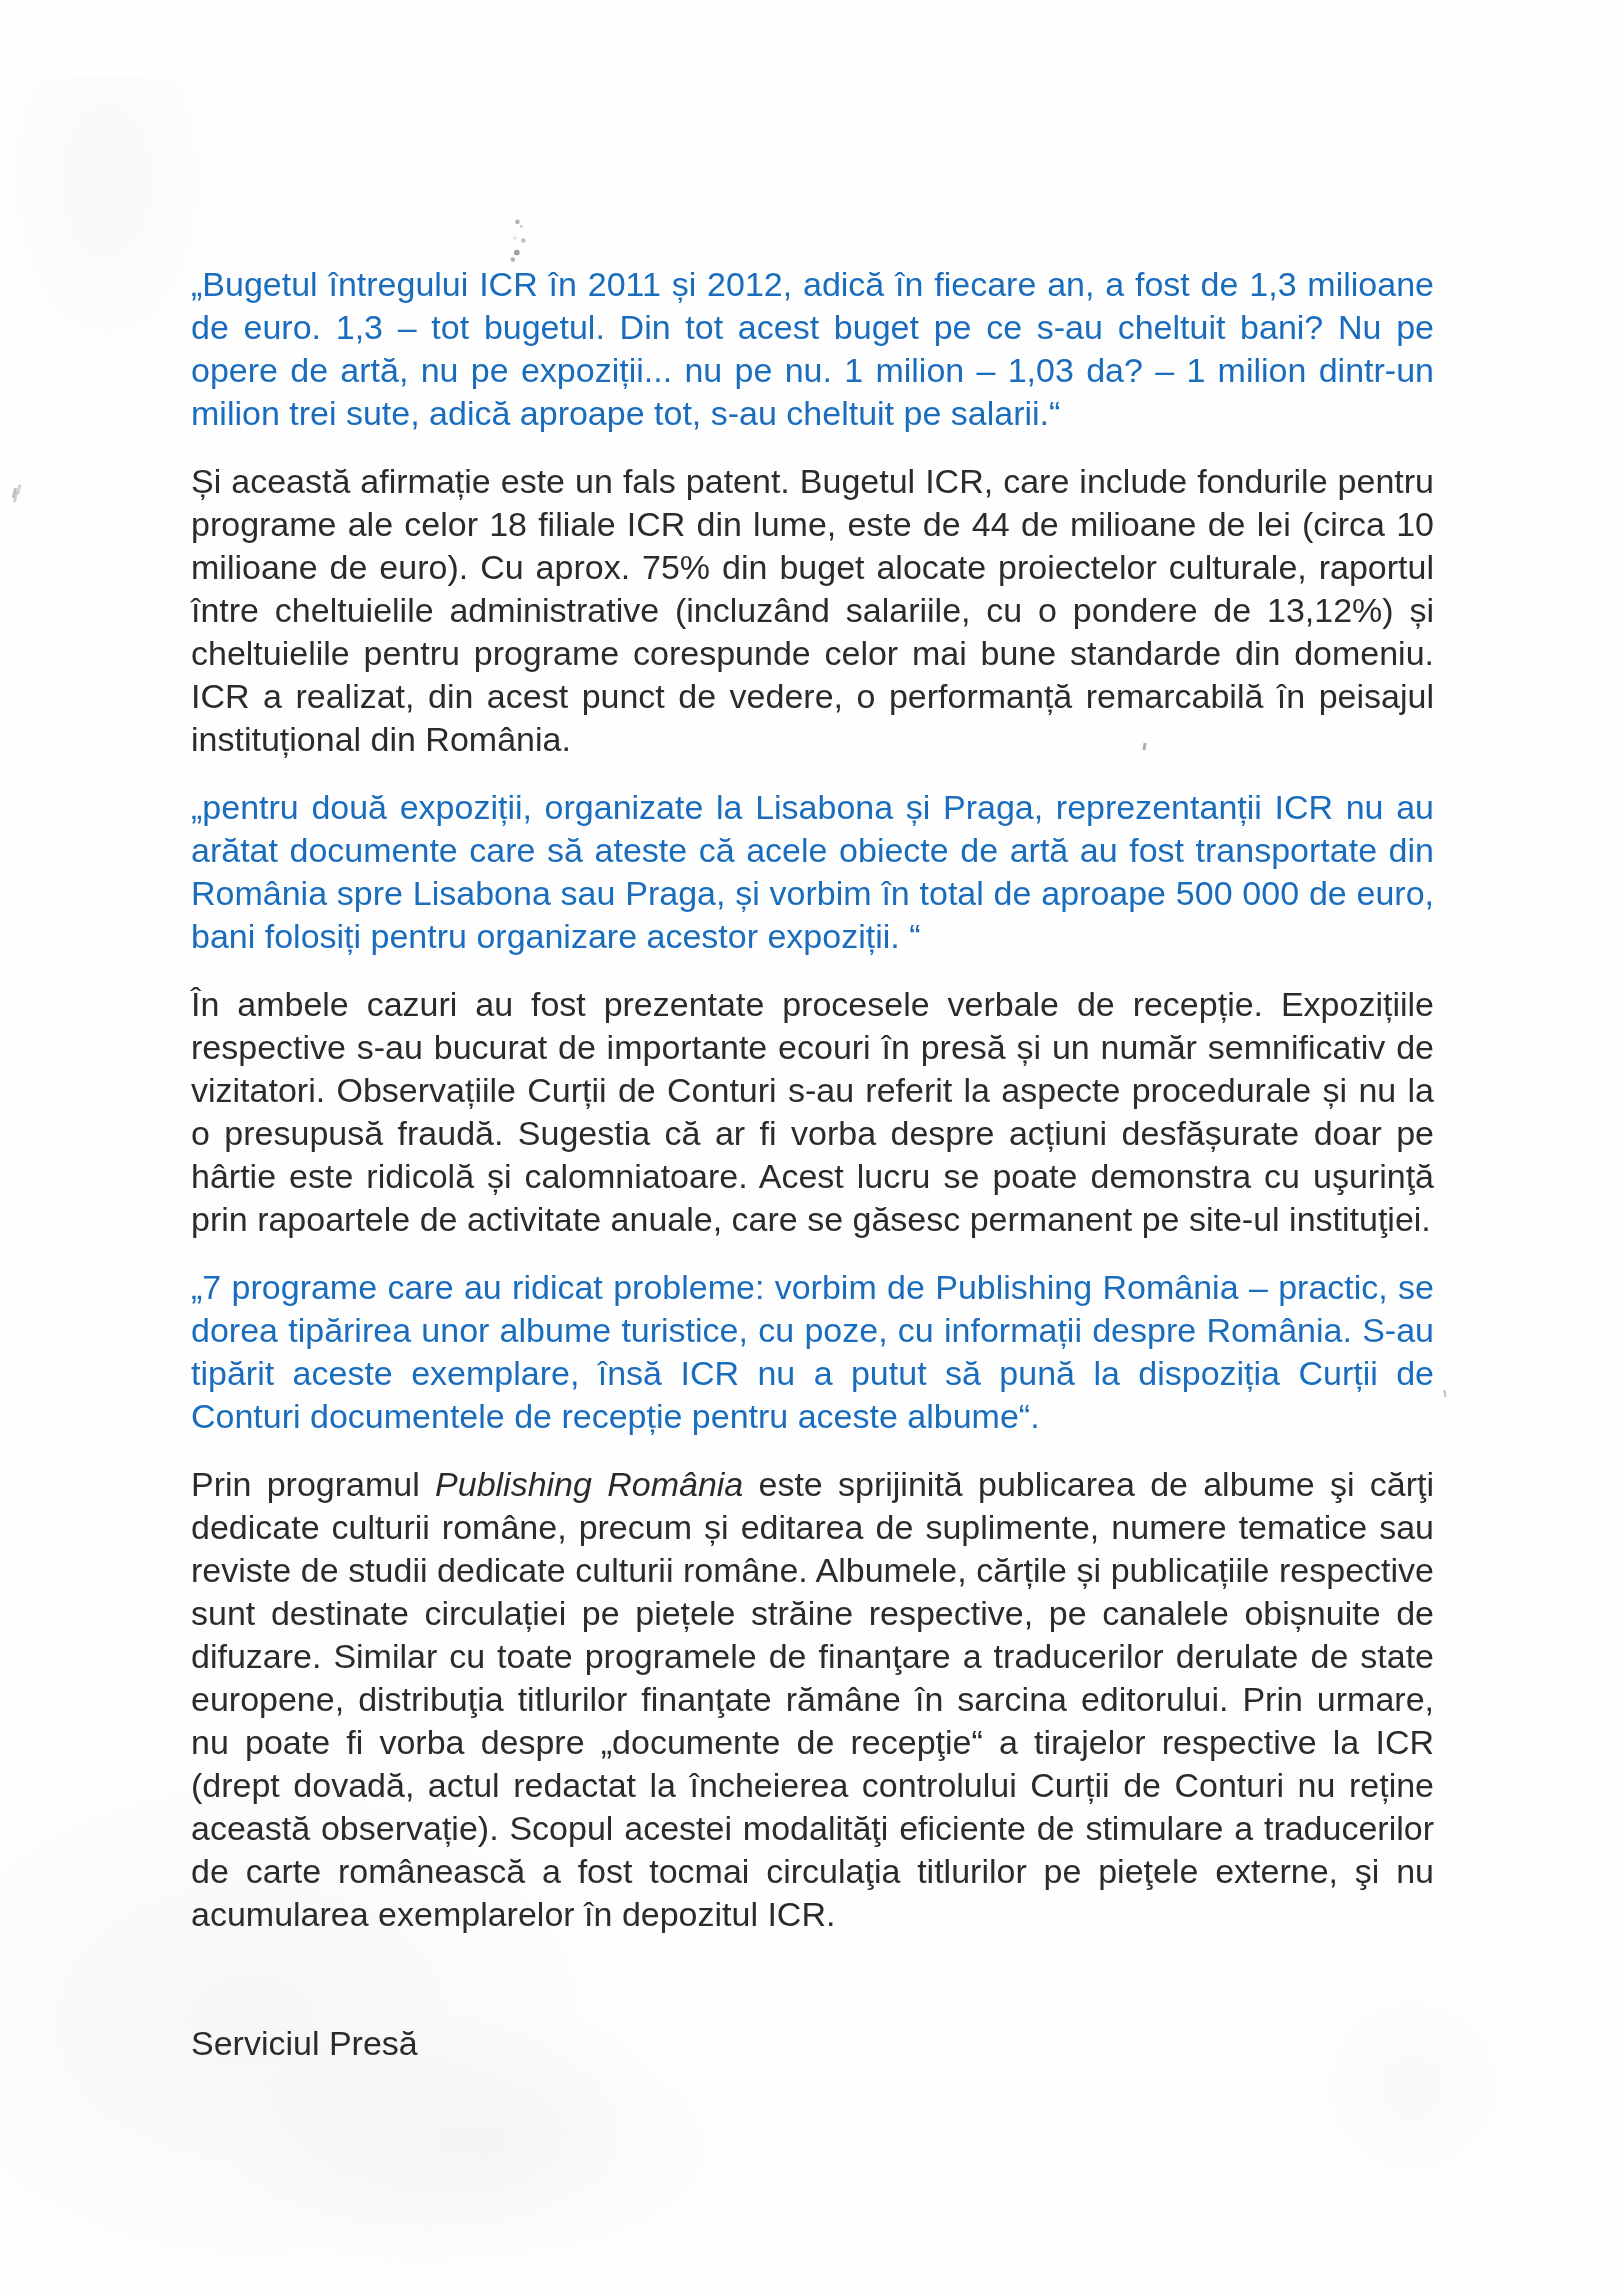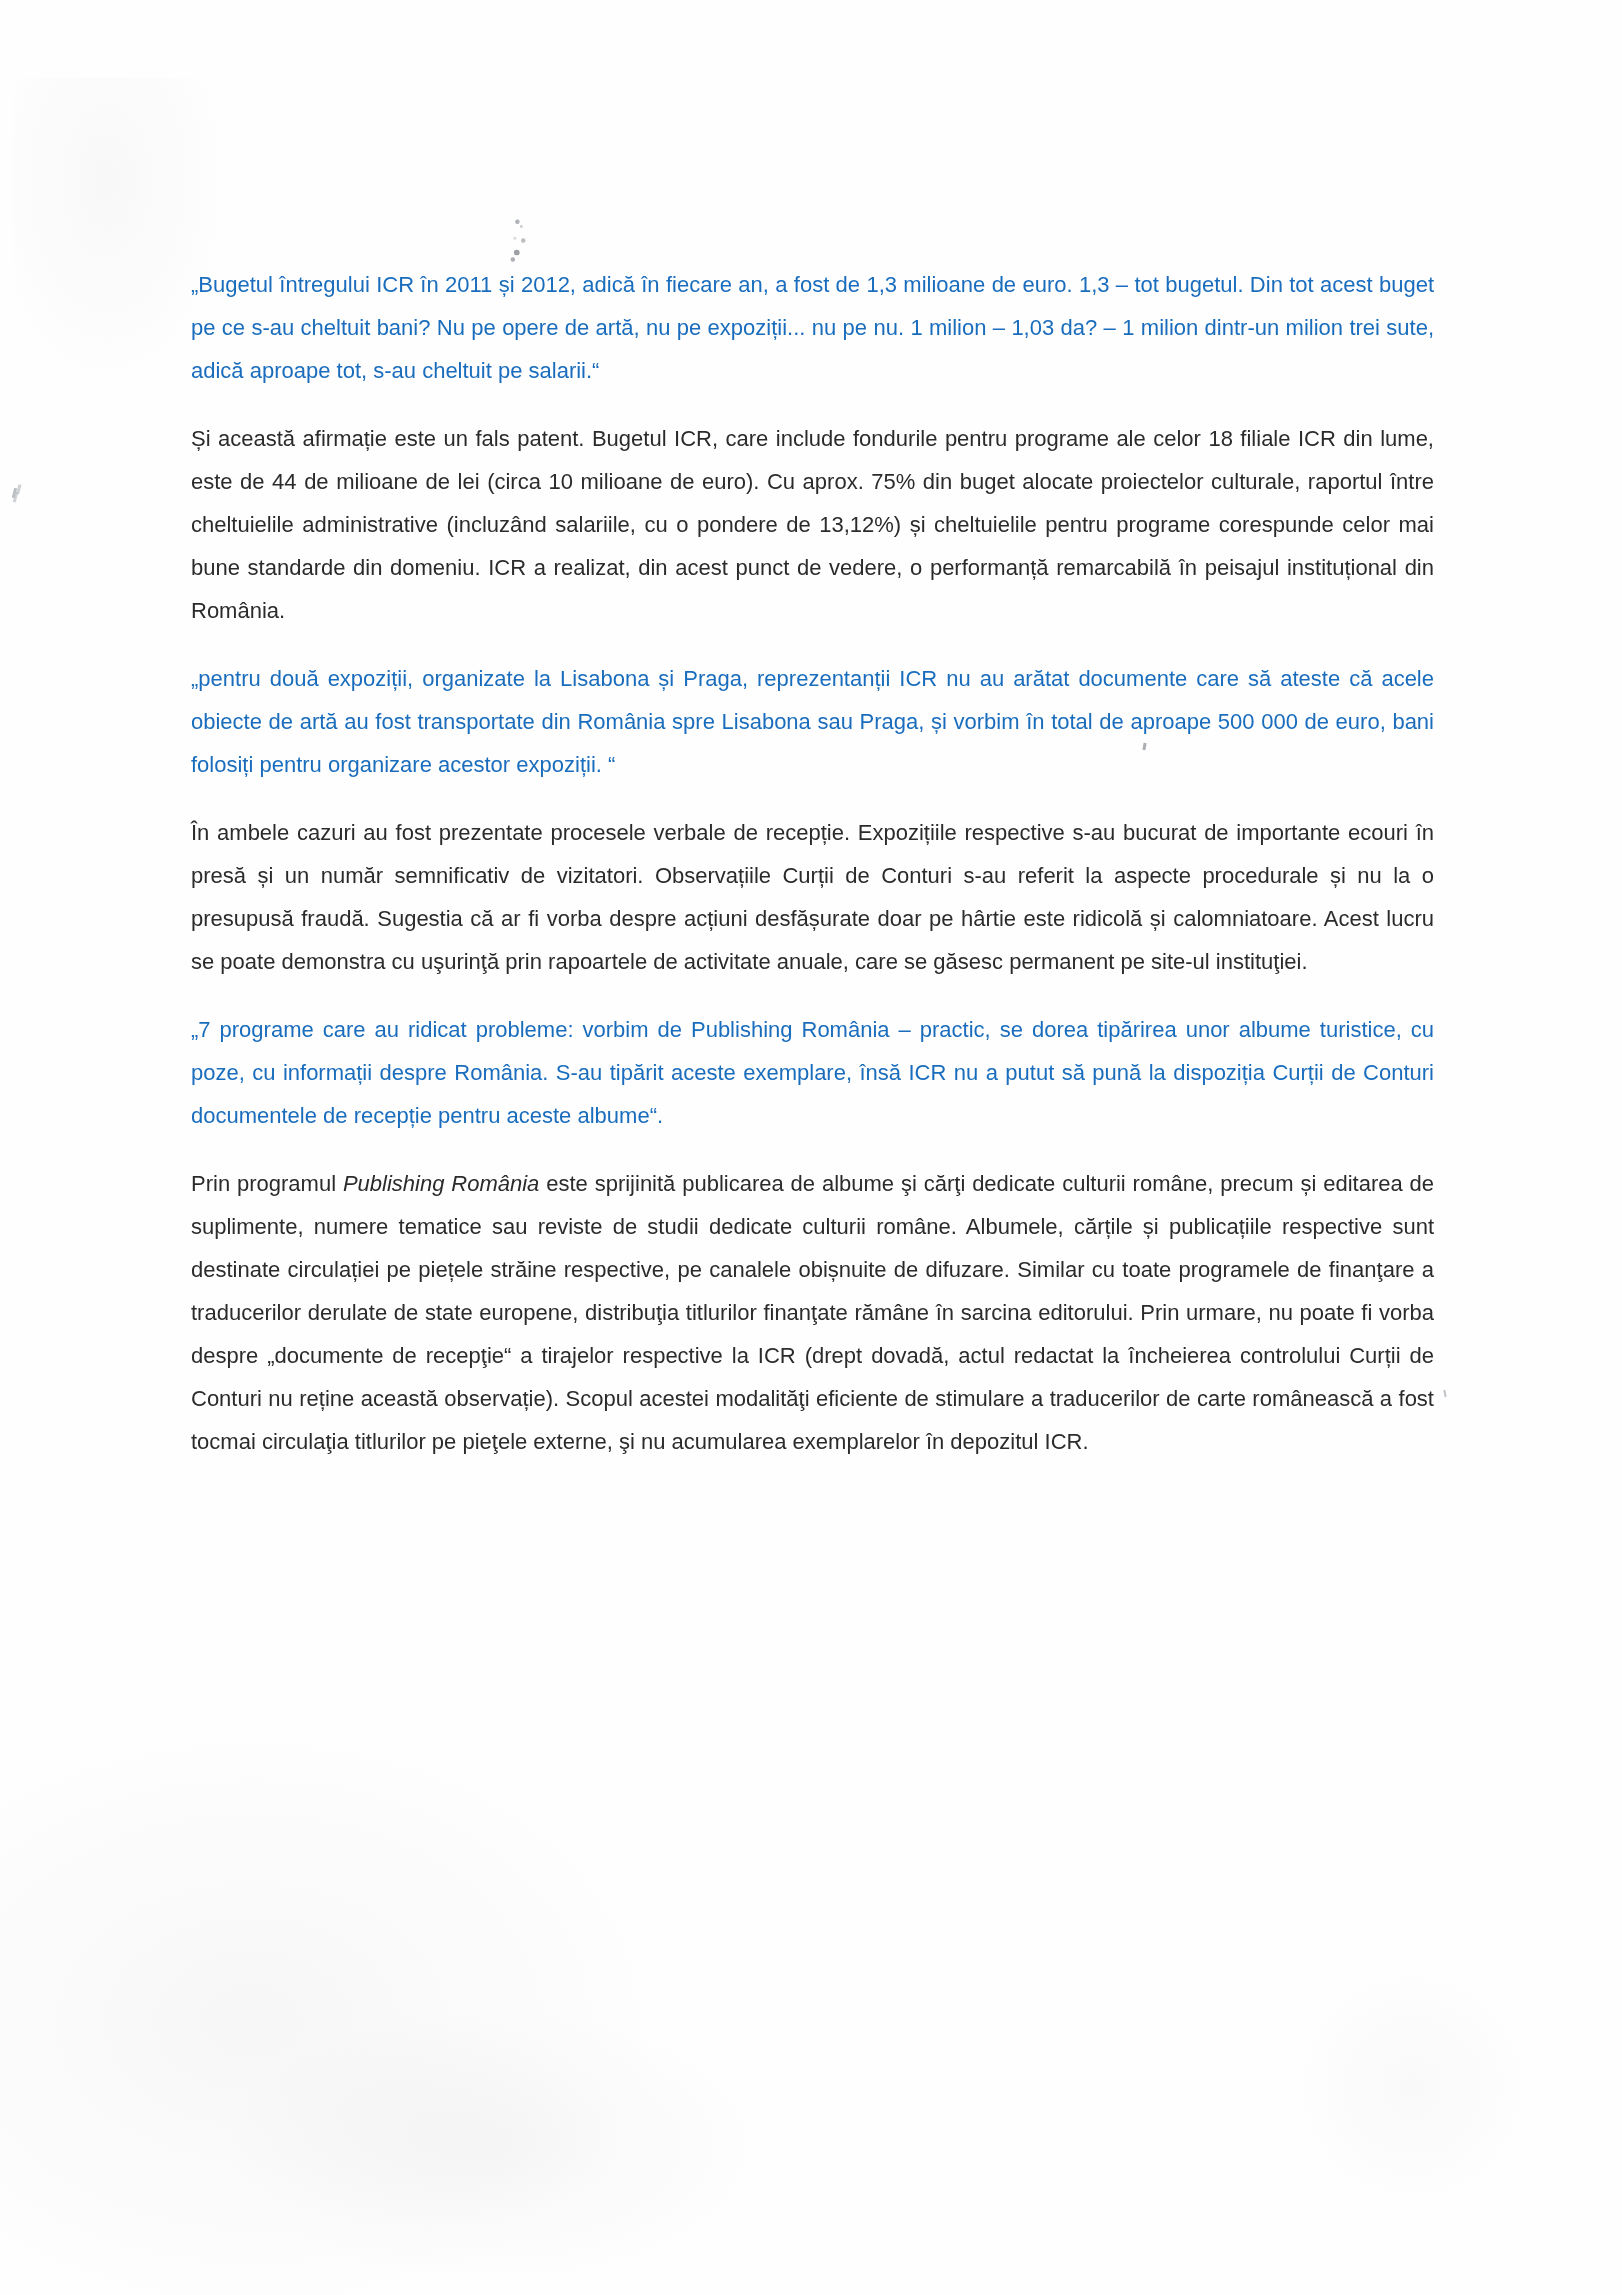--- a/index.html
+++ b/index.html
@@ -49,21 +49,21 @@
     background:rgba(140,146,152,0.6);transform:rotate(14deg);
     box-shadow:3.3px -4.6px 0 0 rgba(160,166,172,0.5), 2px 3.9px 0 0 rgba(150,156,162,0.45);
   }
   .speck-1{position:absolute;left:1143px;top:743px;width:2.6px;height:7.2px;
     background:rgba(115,122,130,0.6);transform:rotate(10deg);}
   .speck-2{position:absolute;left:1444px;top:1390px;width:2px;height:7.2px;
     background:rgba(130,137,145,0.5);transform:rotate(-12deg);}
 
   .content{
     position:absolute;left:191px;top:263px;width:1243px;
-    font-size:22px;line-height:43px;color:var(--body-text);
+    font-size:34px;line-height:43px;color:var(--body-text);
   }
   .content p{margin:0 0 25px 0;text-align:justify;text-justify:inter-word;}
   p.quote{color:var(--quote-blue);}
   p.signature{text-align:left;margin-top:86px;margin-bottom:0;}
   em{font-style:italic;}
 </style>
 </head>
 <body>
 
 <div class="page">
@@ -84,16 +84,17 @@
     <p class="body">Și această afirmație este un fals patent. Bugetul ICR, care include fondurile pentru programe ale celor 18 filiale ICR din lume, este de 44 de milioane de lei (circa 10 milioane de euro). Cu aprox. 75% din buget alocate proiectelor culturale, raportul între cheltuielile administrative (incluzând salariile, cu o pondere de 13,12%) și cheltuielile pentru programe corespunde celor mai bune standarde din domeniu. ICR a realizat, din acest punct de vedere, o performanță remarcabilă în peisajul instituțional din România.</p>
 
     <p class="quote">„pentru două expoziții, organizate la Lisabona și Praga, reprezentanții ICR nu au arătat documente care să ateste că acele obiecte de artă au fost transportate din România spre Lisabona sau Praga, și vorbim în total de aproape 500 000 de euro, bani folosiți pentru organizare acestor expoziții. “</p>
 
     <p class="body">În ambele cazuri au fost prezentate procesele verbale de recepție. Expozițiile respective s-au bucurat de importante ecouri în presă și un număr semnificativ de vizitatori. Observațiile Curții de Conturi s-au referit la aspecte procedurale și nu la o presupusă fraudă. Sugestia că ar fi vorba despre acțiuni desfășurate doar pe hârtie este ridicolă și calomniatoare. Acest lucru se poate demonstra cu uşurinţă prin rapoartele de activitate anuale, care se găsesc permanent pe site-ul instituţiei.</p>
 
     <p class="quote">„7 programe care au ridicat probleme: vorbim de Publishing România – practic, se dorea tipărirea unor albume turistice, cu poze, cu informații despre România. S-au tipărit aceste exemplare, însă ICR nu a putut să pună la dispoziția Curții de Conturi documentele de recepție pentru aceste albume“.</p>
 
     <p class="body"><span>Prin programul </span><em>Publishing România</em><span> este sprijinită publicarea de albume şi cărţi dedicate culturii române, precum și editarea de suplimente, numere tematice sau reviste de studii dedicate culturii române. Albumele, cărțile și publicațiile respective sunt destinate circulației pe piețele străine respective, pe canalele obișnuite de difuzare. Similar cu toate programele de finanţare a traducerilor derulate de state europene, distribuţia titlurilor finanţate rămâne în sarcina editorului. Prin urmare, nu poate fi vorba despre „documente de recepţie“ a tirajelor respective la ICR (drept dovadă, actul redactat la încheierea controlului Curții de Conturi nu reține această observație). Scopul acestei modalităţi eficiente de stimulare a traducerilor de carte românească a fost tocmai circulaţia titlurilor pe pieţele externe, şi nu acumularea exemplarelor în depozitul ICR.</span></p>
 
+    <p class="signature">Serviciul Presă</p>
 
   </div>
 </div>
 
 
 </body></html>

